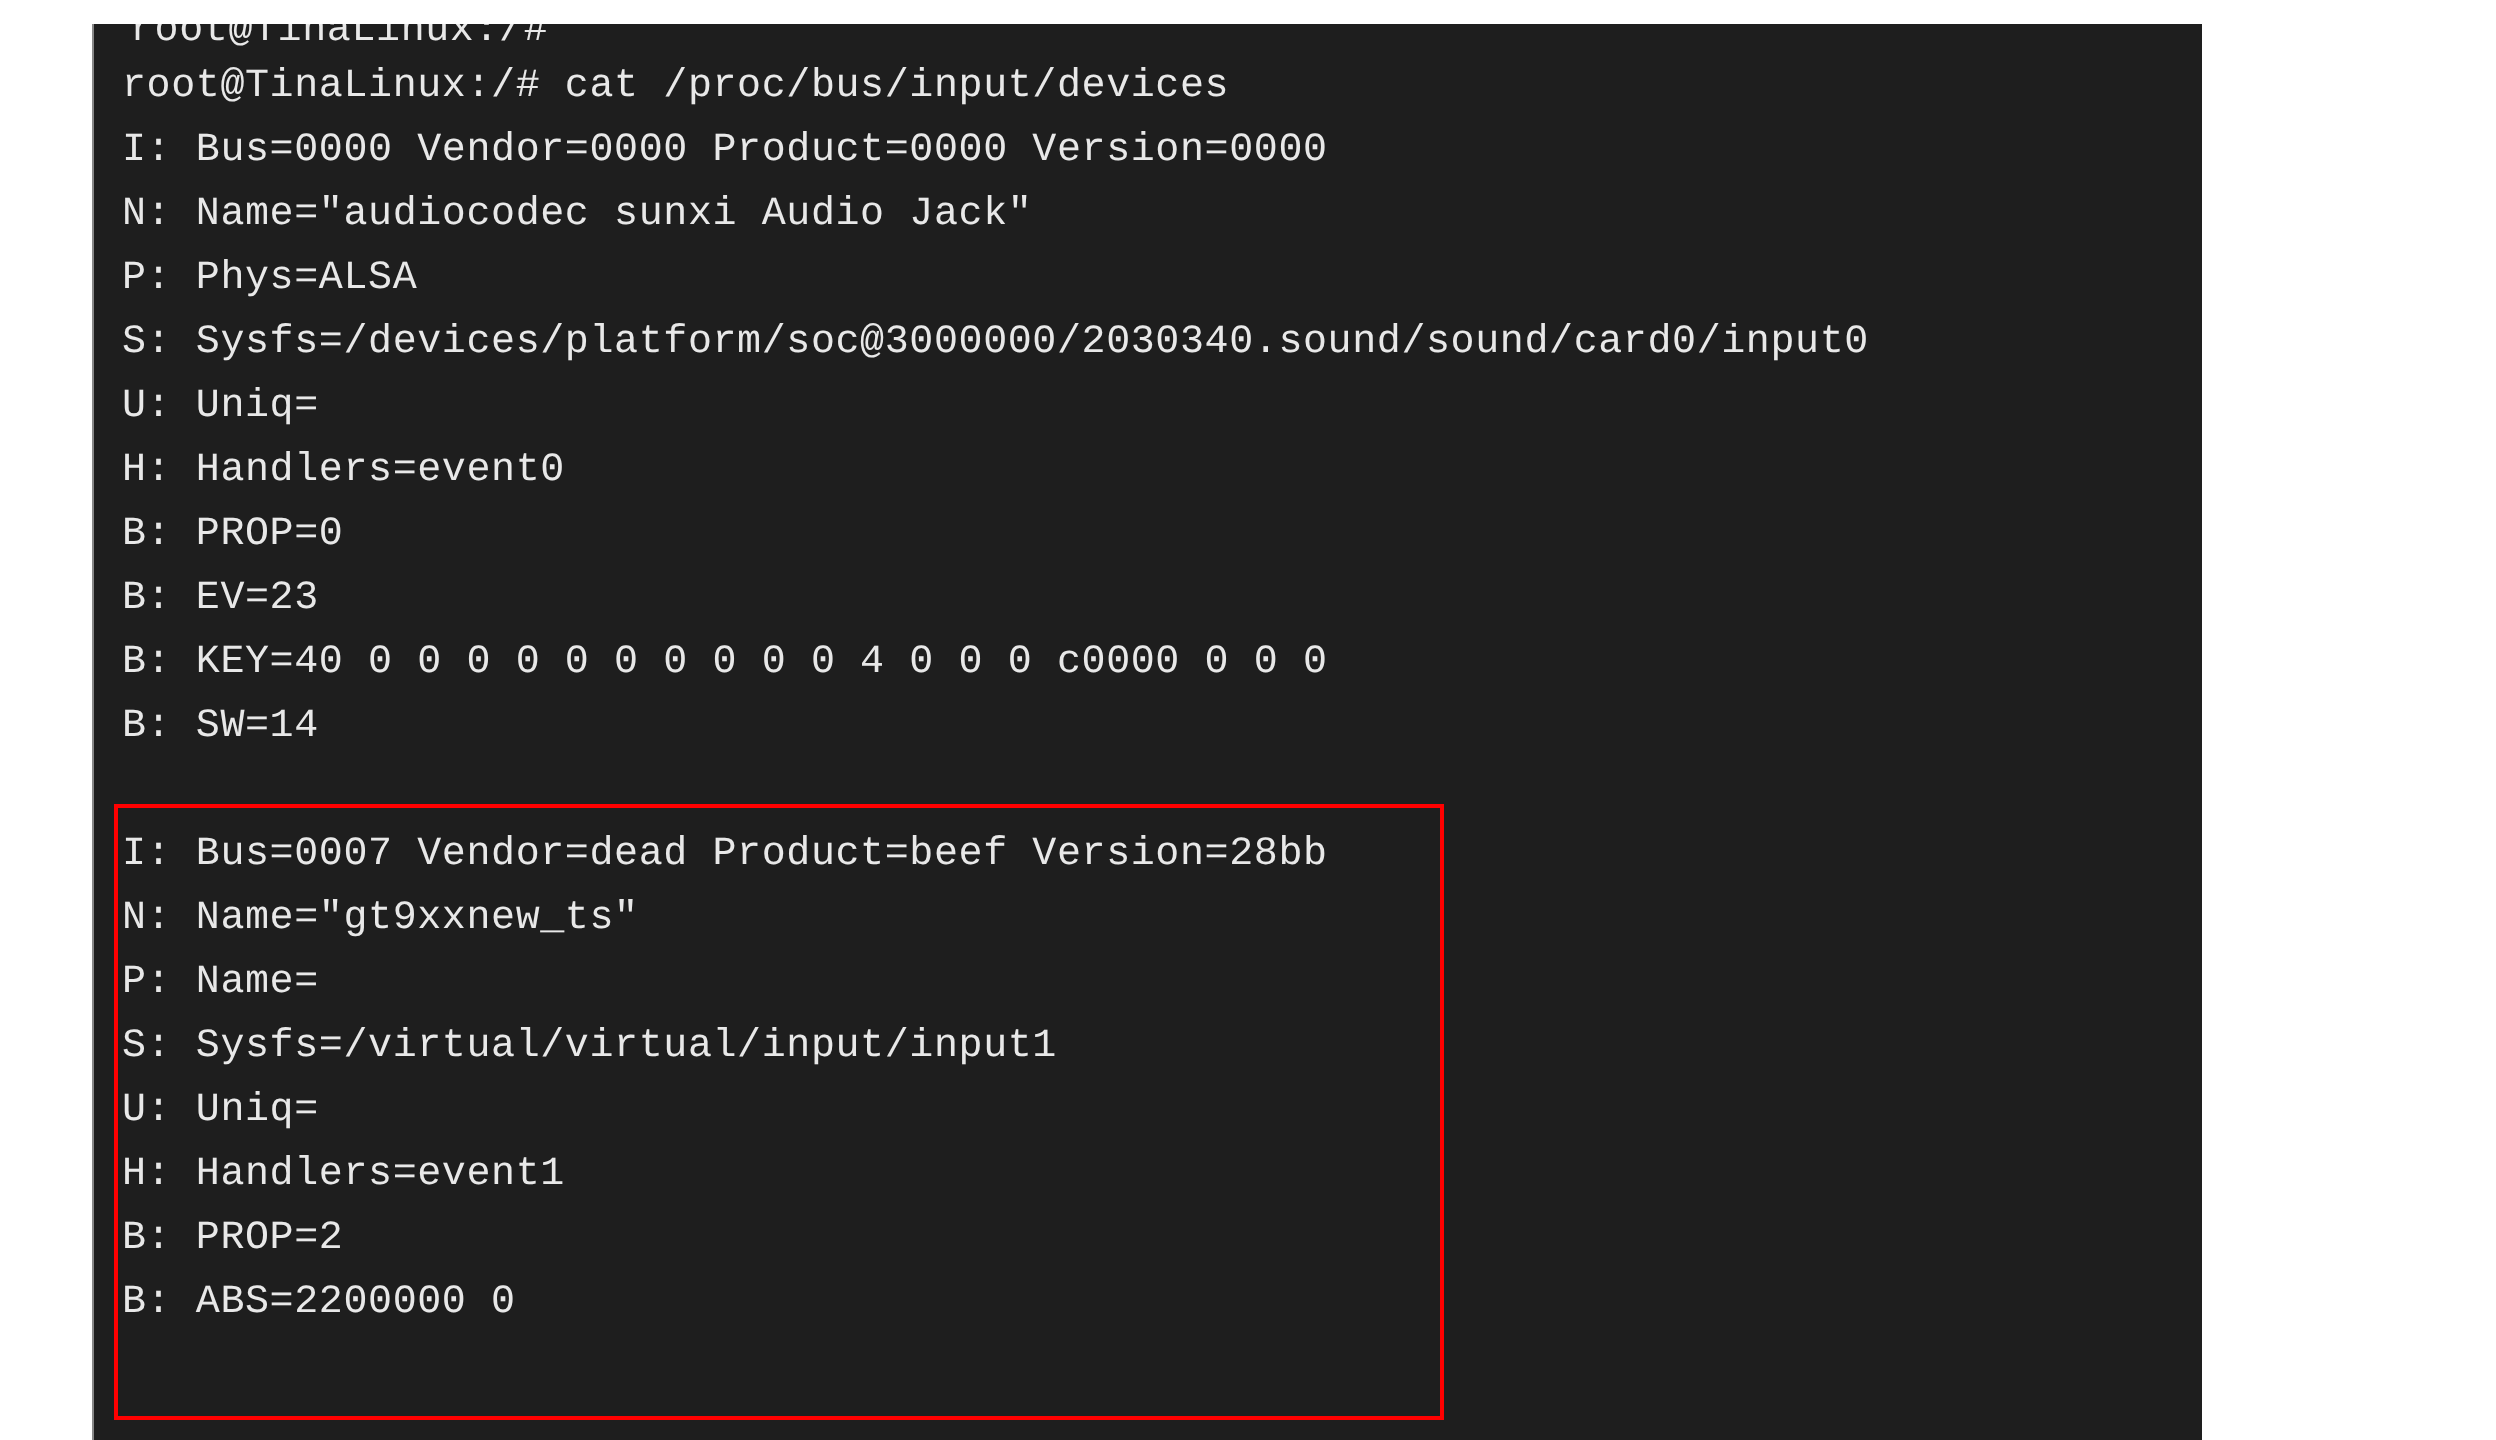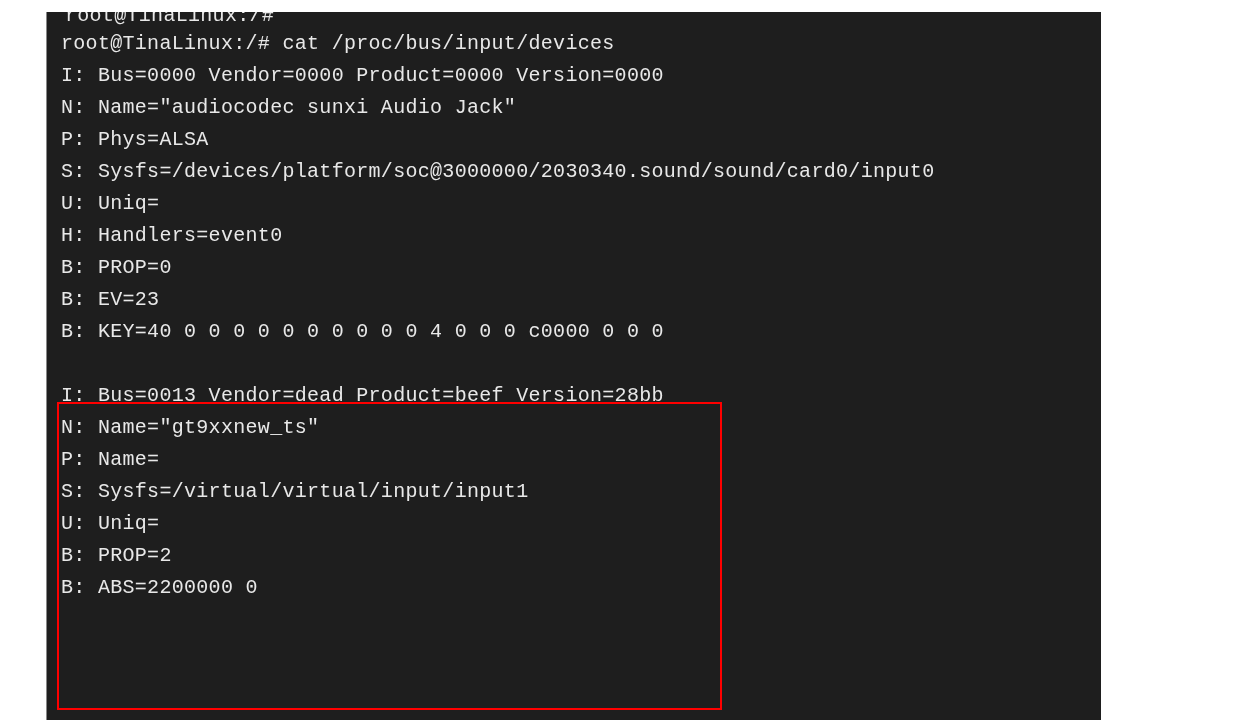--- a/index.html
+++ b/index.html
@@ -60,22 +60,24 @@
   <div class="line">root@TinaLinux:/# cat /proc/bus/input/devices</div>
   <div class="line">I: Bus=0000 Vendor=0000 Product=0000 Version=0000</div>
   <div class="line">N: Name="audiocodec sunxi Audio Jack"</div>
   <div class="line">P: Phys=ALSA</div>
   <div class="line">S: Sysfs=/devices/platform/soc@3000000/2030340.sound/sound/card0/input0</div>
   <div class="line">U: Uniq=</div>
   <div class="line">H: Handlers=event0</div>
   <div class="line">B: PROP=0</div>
   <div class="line">B: EV=23</div>
   <div class="line">B: KEY=40 0 0 0 0 0 0 0 0 0 0 4 0 0 0 c0000 0 0 0</div>
+  <div class="line">B: SW=14</div>
   <div class="line"> </div>
-  <div class="line">I: Bus=0013 Vendor=dead Product=beef Version=28bb</div>
+  <div class="line">I: Bus=0007 Vendor=dead Product=beef Version=28bb</div>
   <div class="line">N: Name="gt9xxnew_ts"</div>
   <div class="line">P: Name=</div>
   <div class="line">S: Sysfs=/virtual/virtual/input/input1</div>
   <div class="line">U: Uniq=</div>
+  <div class="line">H: Handlers=event1</div>
   <div class="line">B: PROP=2</div>
   <div class="line">B: ABS=2200000 0</div>
   <div class="highlight-box"></div>
 </div>
 
 </body></html>

